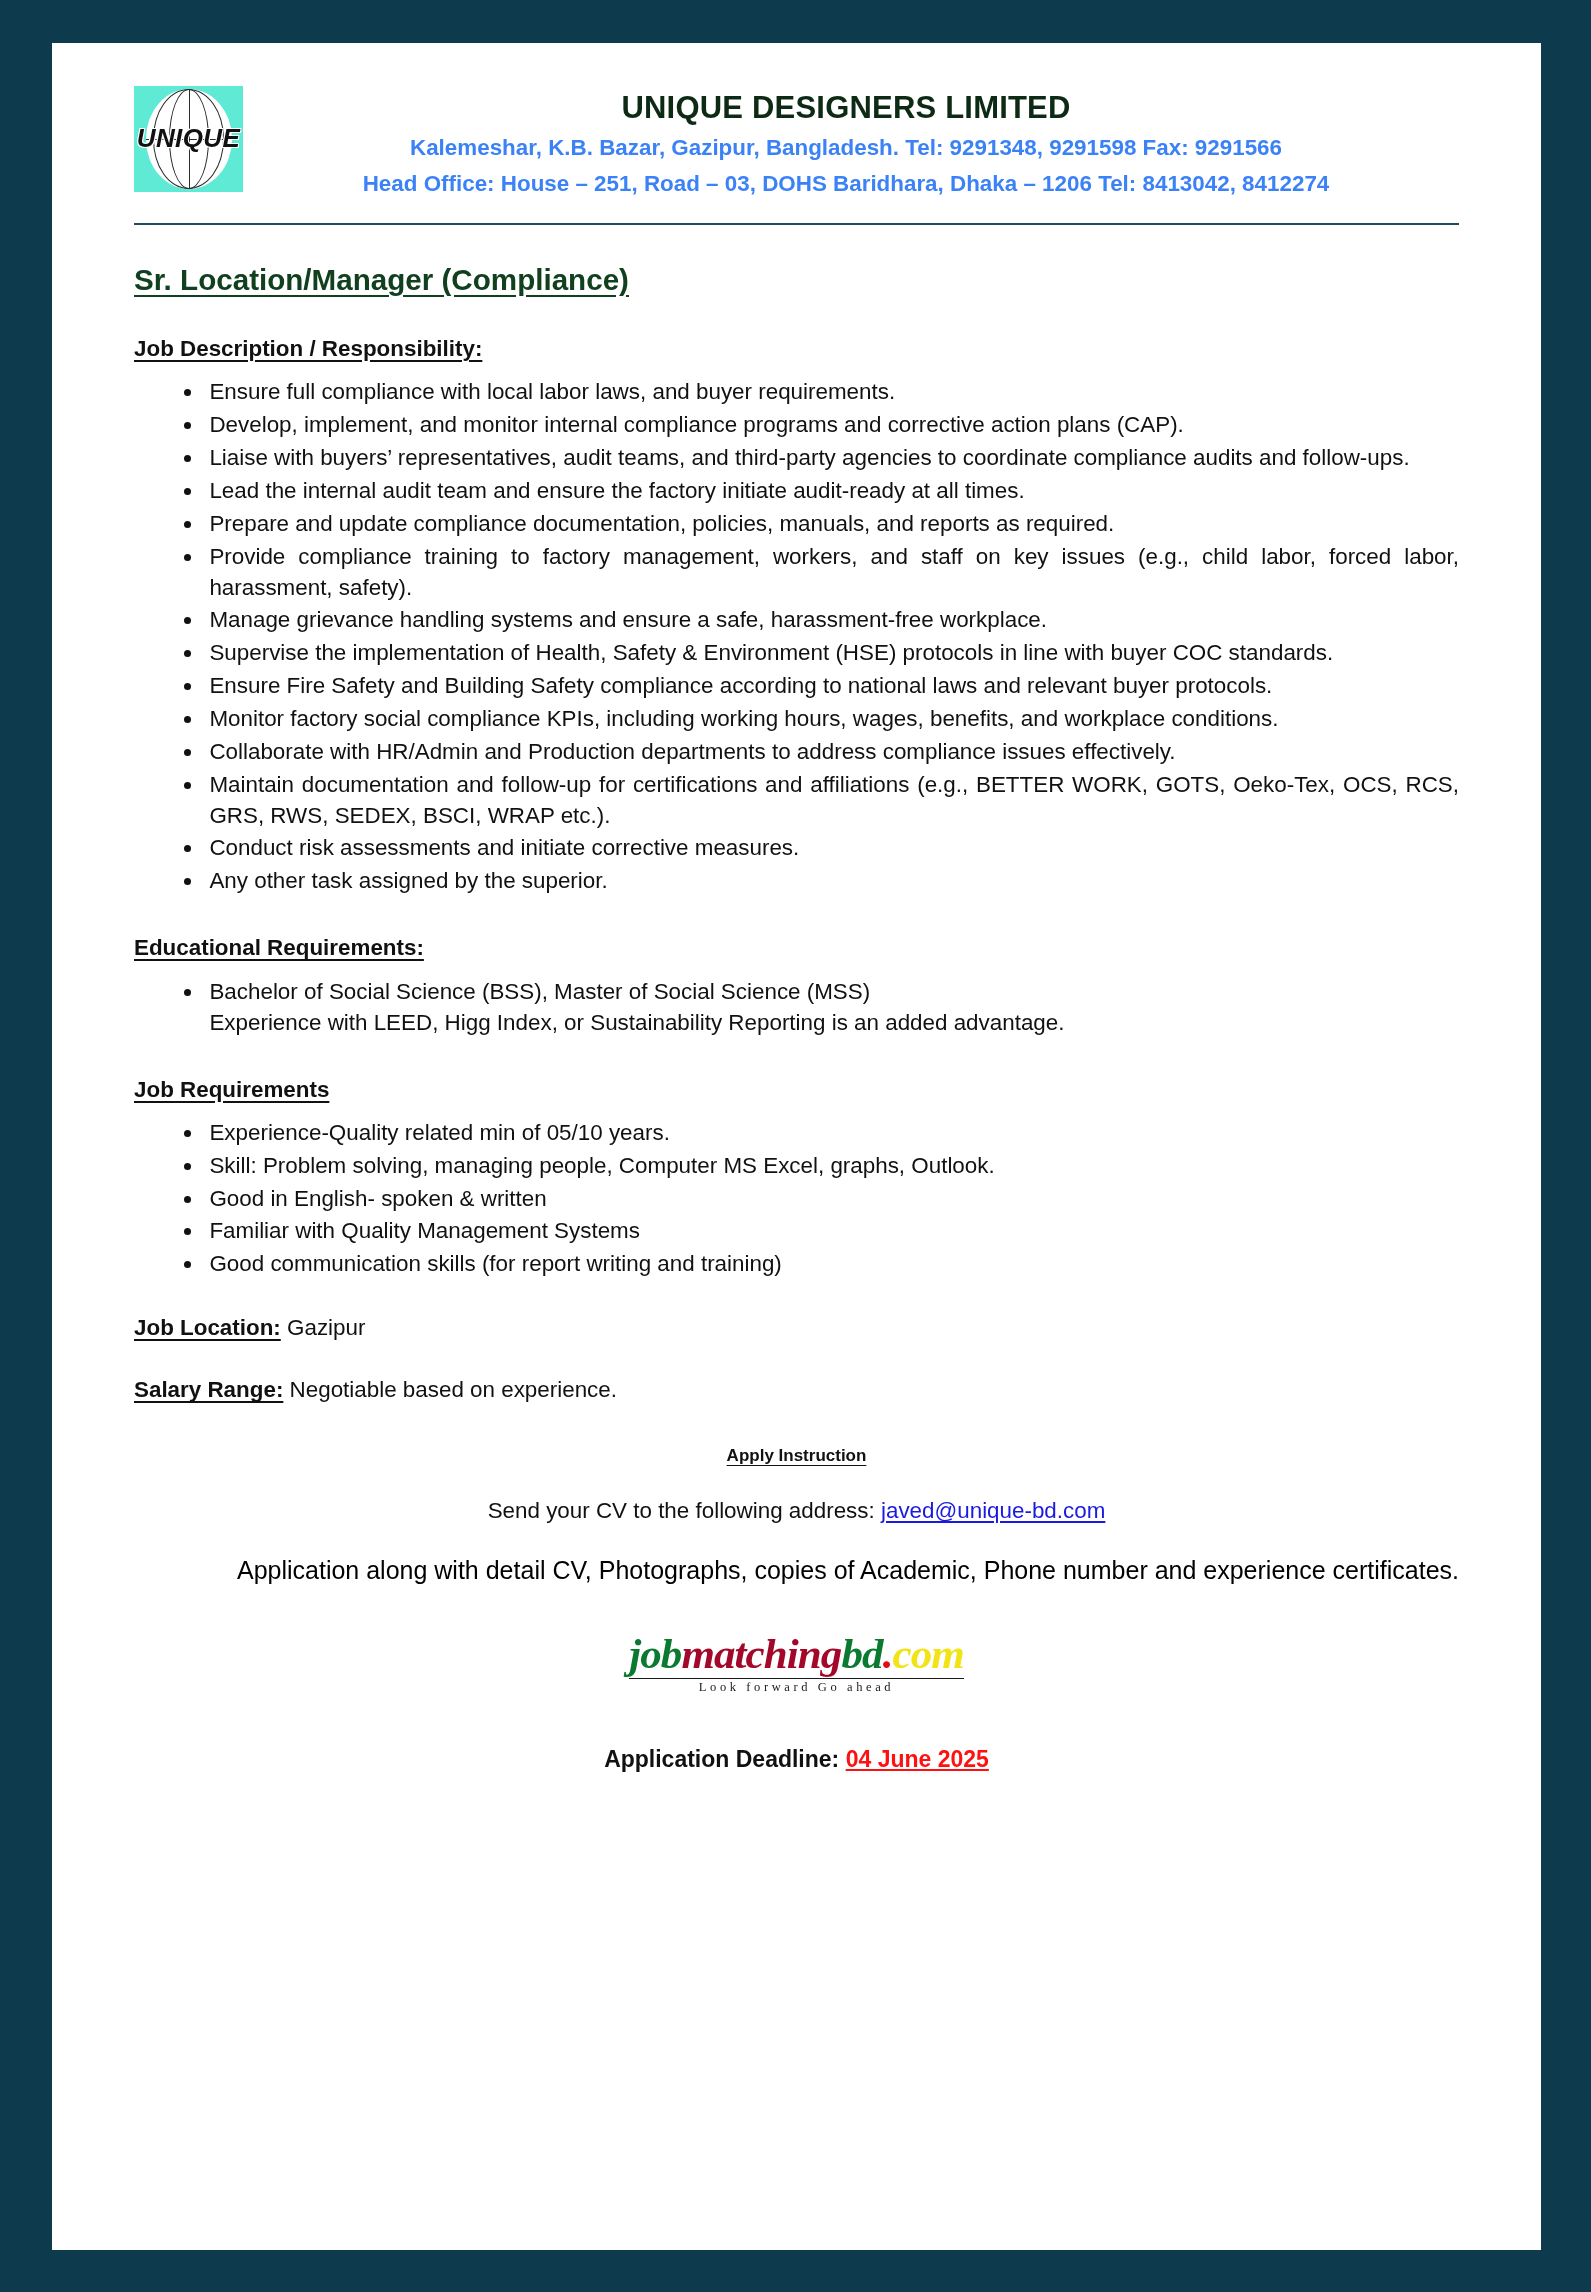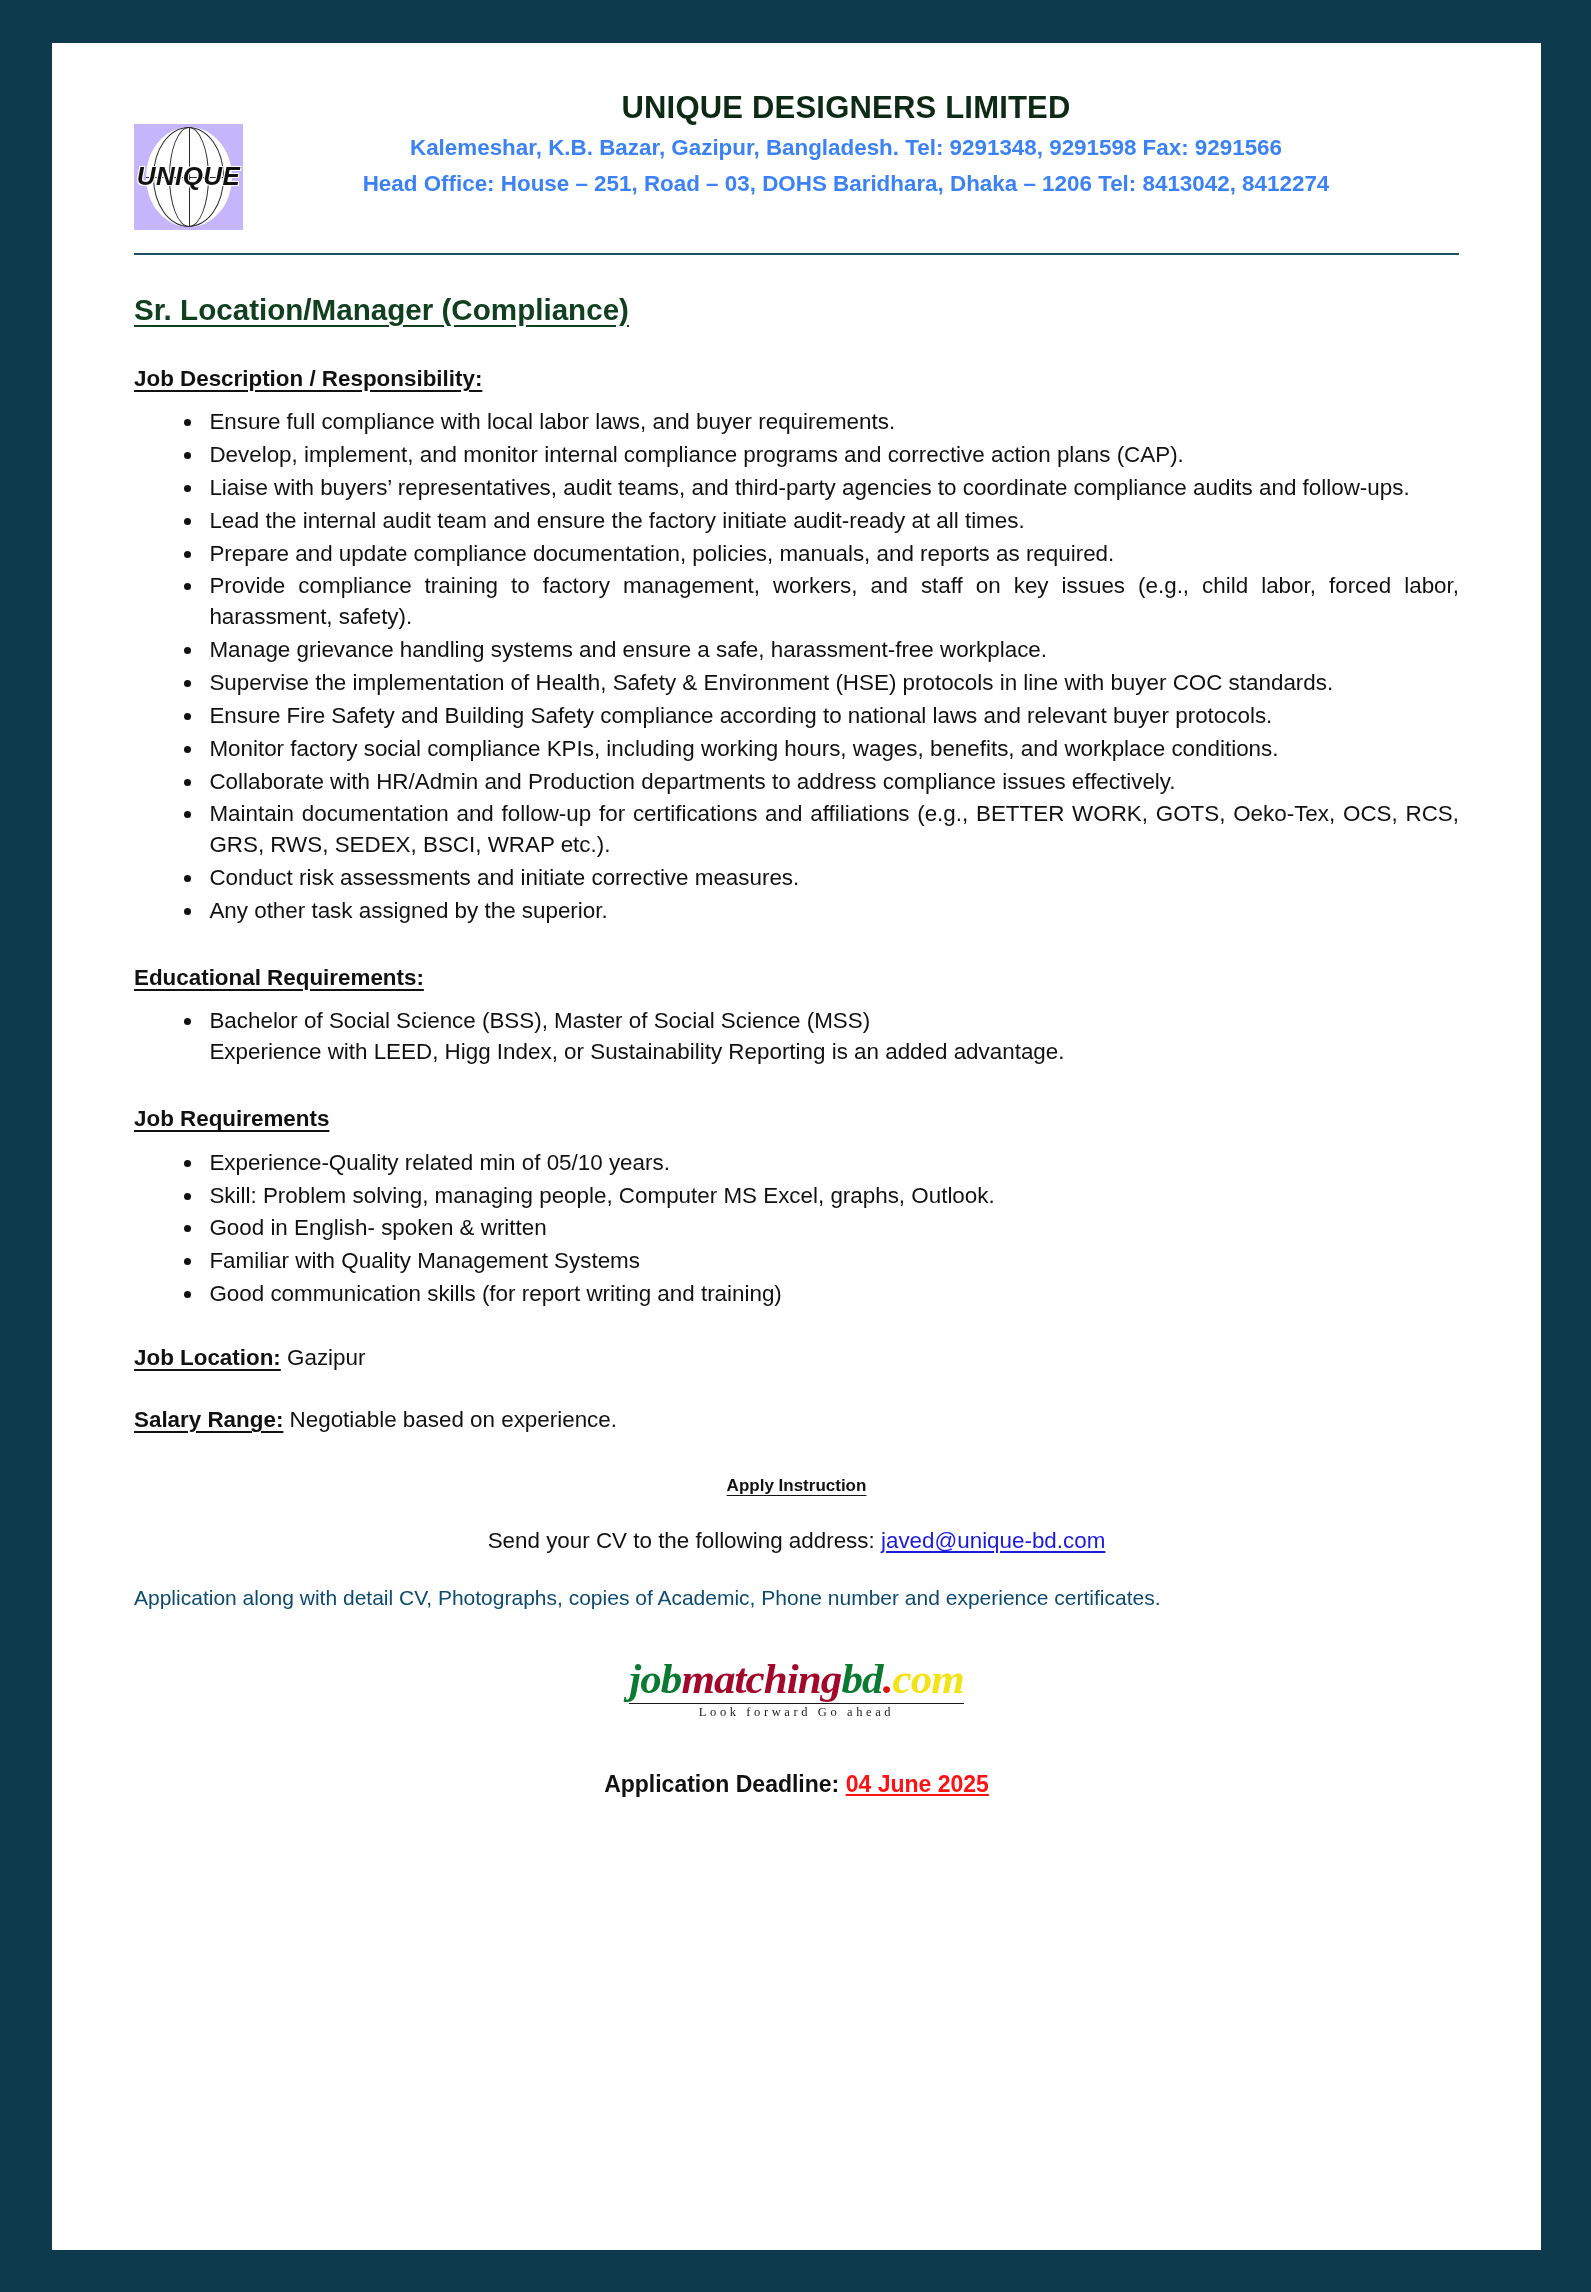--- a/index.html
+++ b/index.html
@@ -40,23 +40,22 @@
   .logo-block {
     width: 115px;
     flex: 0 0 115px;
     padding-top: 5.4px;
   }
 
   .logo-mark {
     position: relative;
     width: 109px;
     height: 106px;
-    background: #c4b5fd;
+    background: #5eead4;
     overflow: hidden;
-    margin-top: 38px;
   }
   .logo-globe {
     position: absolute;
     left: 50%;
     top: 50%;
     transform: translate(-50%, -50%);
     width: 86px;
     height: 100px;
     border-radius: 50%;
     background: #ffffff;
@@ -206,23 +205,23 @@
     color: #111111;
     margin: 32px 0 0 0;
   }
   .apply-line a,
   .email-link {
     color: #1a1ae0;
     text-decoration: underline;
     text-underline-offset: 2.7px;
   }
   .apply-note {
-    text-align: left;
-    font-size: 21px;
-    color: #0c4a6e;
+    text-align: right;
+    font-size: 25px;
+    color: #000000;
     margin: 32px 0 0 0;
   }
 
   
   .footer {
     margin-top: 47px;
     text-align: center;
   }
   .site-logo {
     display: inline-block;

